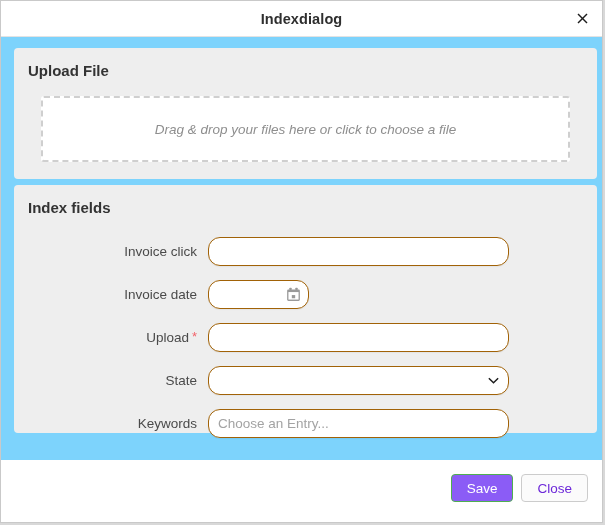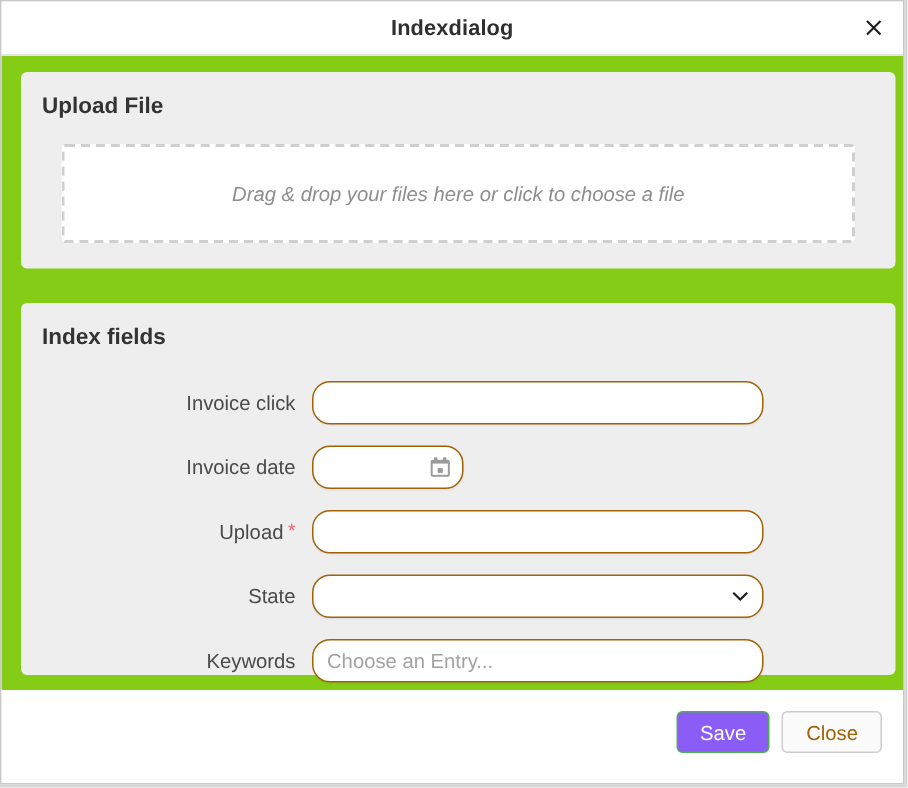--- a/index.html
+++ b/index.html
@@ -62,21 +62,21 @@
     background: transparent;
     border: none;
     padding: 0;
   }
 
   
   .dialog-body {
     flex: 1;
     padding: 11px 5px 0 13px;
     box-sizing: border-box;
-    background: #84cc16;
+    background: #7dd3fc;
   }
 
   .panel {
     background: #eeeeee;
     border-radius: 4px;
     box-sizing: border-box;
   }
   .panel-title {
     font-size: 15px;
     font-weight: bold;
@@ -102,21 +102,21 @@
     cursor: pointer;
     font-style: italic;
   }
   .dropzone-text {
     font-size: 13.5px;
     color: #8e8e8e;
   }
 
   
   .panel-index {
-    margin-top: 23px;
+    margin-top: 6px;
     height: 248px;
     padding-bottom: 14px;
   }
   .fields {
     margin-top: 17px;
   }
   .field-row {
     display: flex;
     align-items: center;
     height: 37px;
@@ -203,21 +203,21 @@
   }
   .btn-save {
     background: #8b5cf6;
     border: 1px solid #4fae50;
     color: #ffffff;
     margin-right: 8px;
   }
   .btn-close {
     background: #fbfbfb;
     border: 1px solid #cccccc;
-    color: #a16207;
+    color: #6d28d9;
   }
 </style>
 </head>
 <body>
 
 <div class="dialog">
 
   <div class="titlebar">
     <span class="title-text">Indexdialog</span>
     <button class="close-x">

